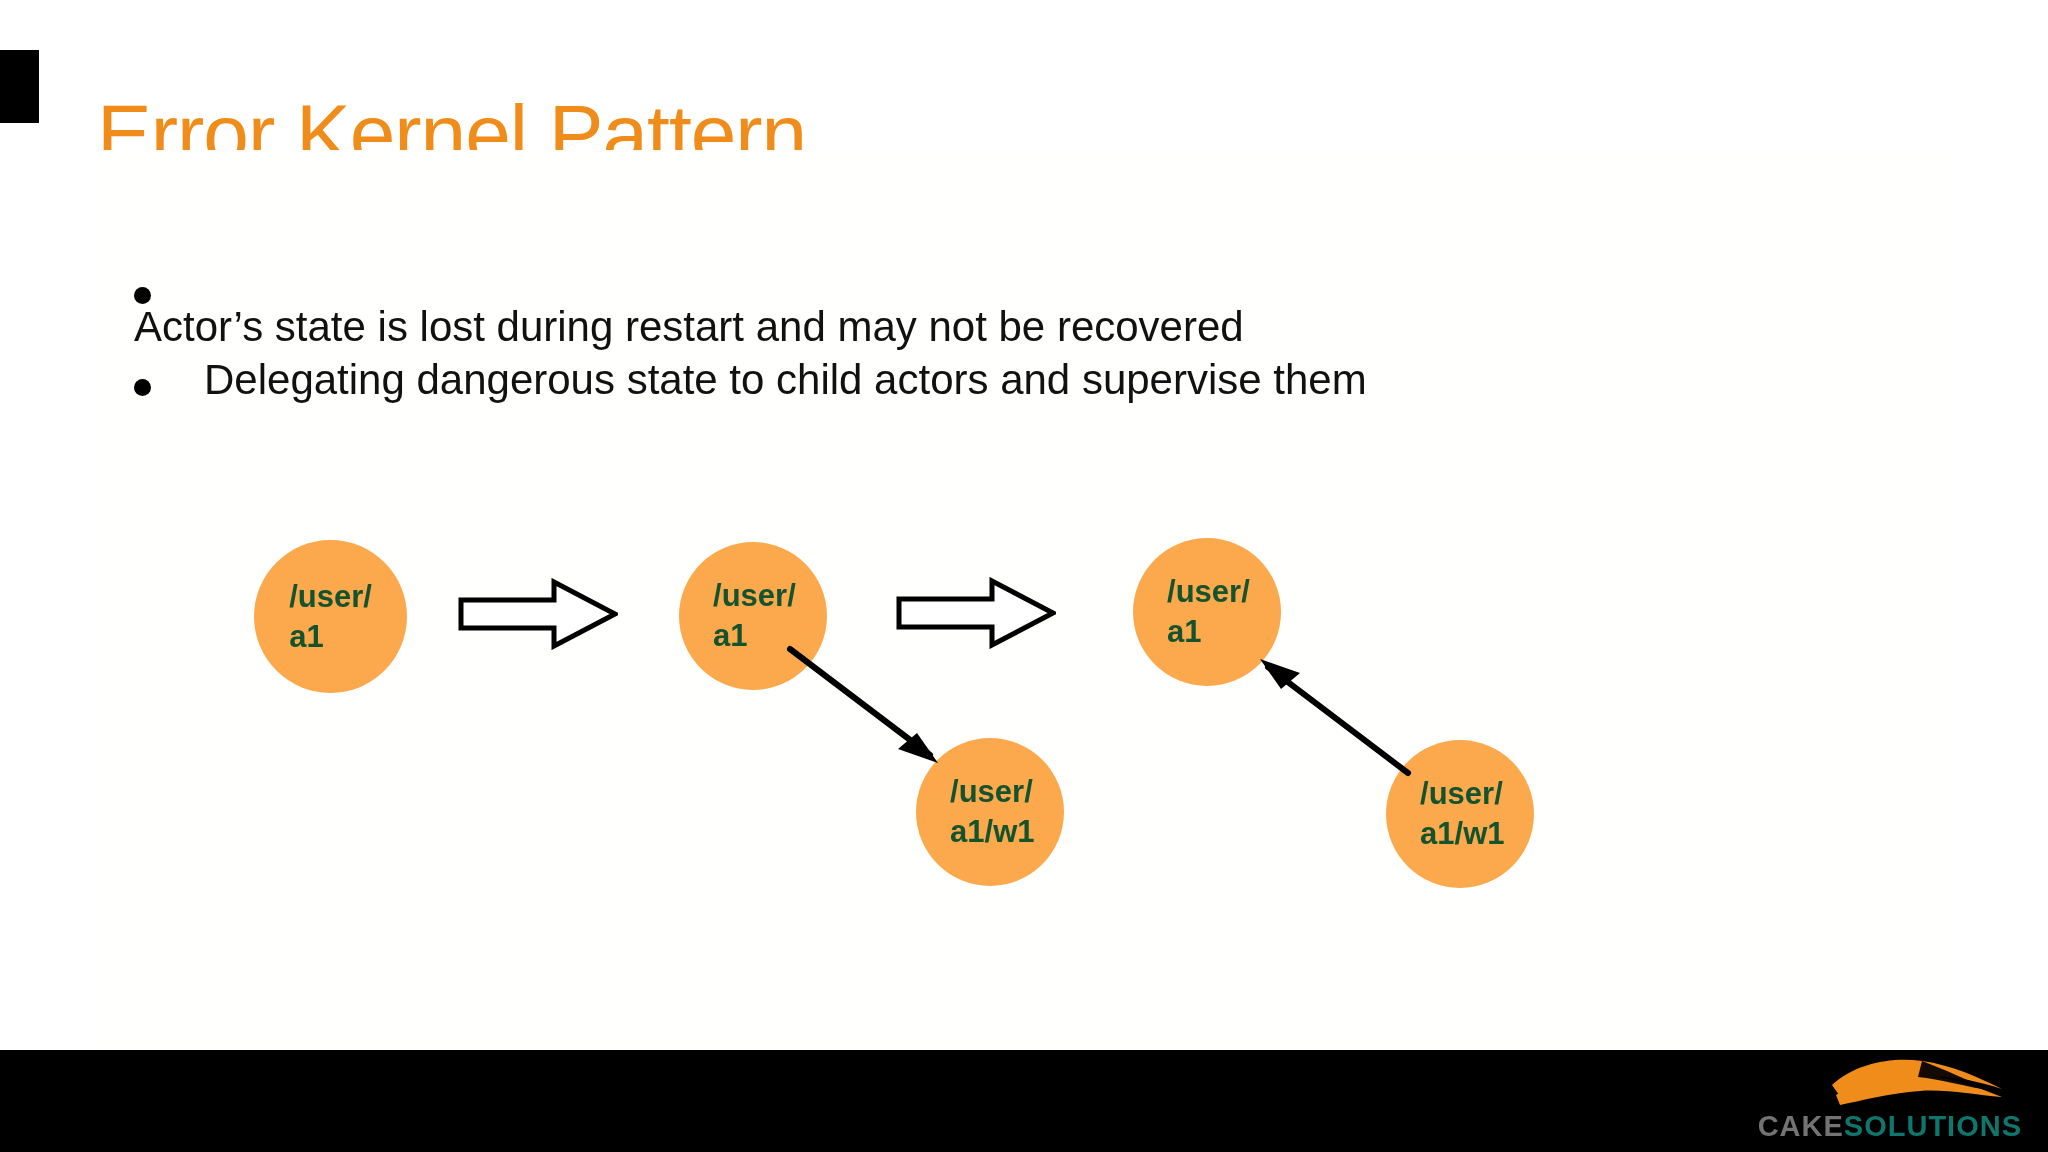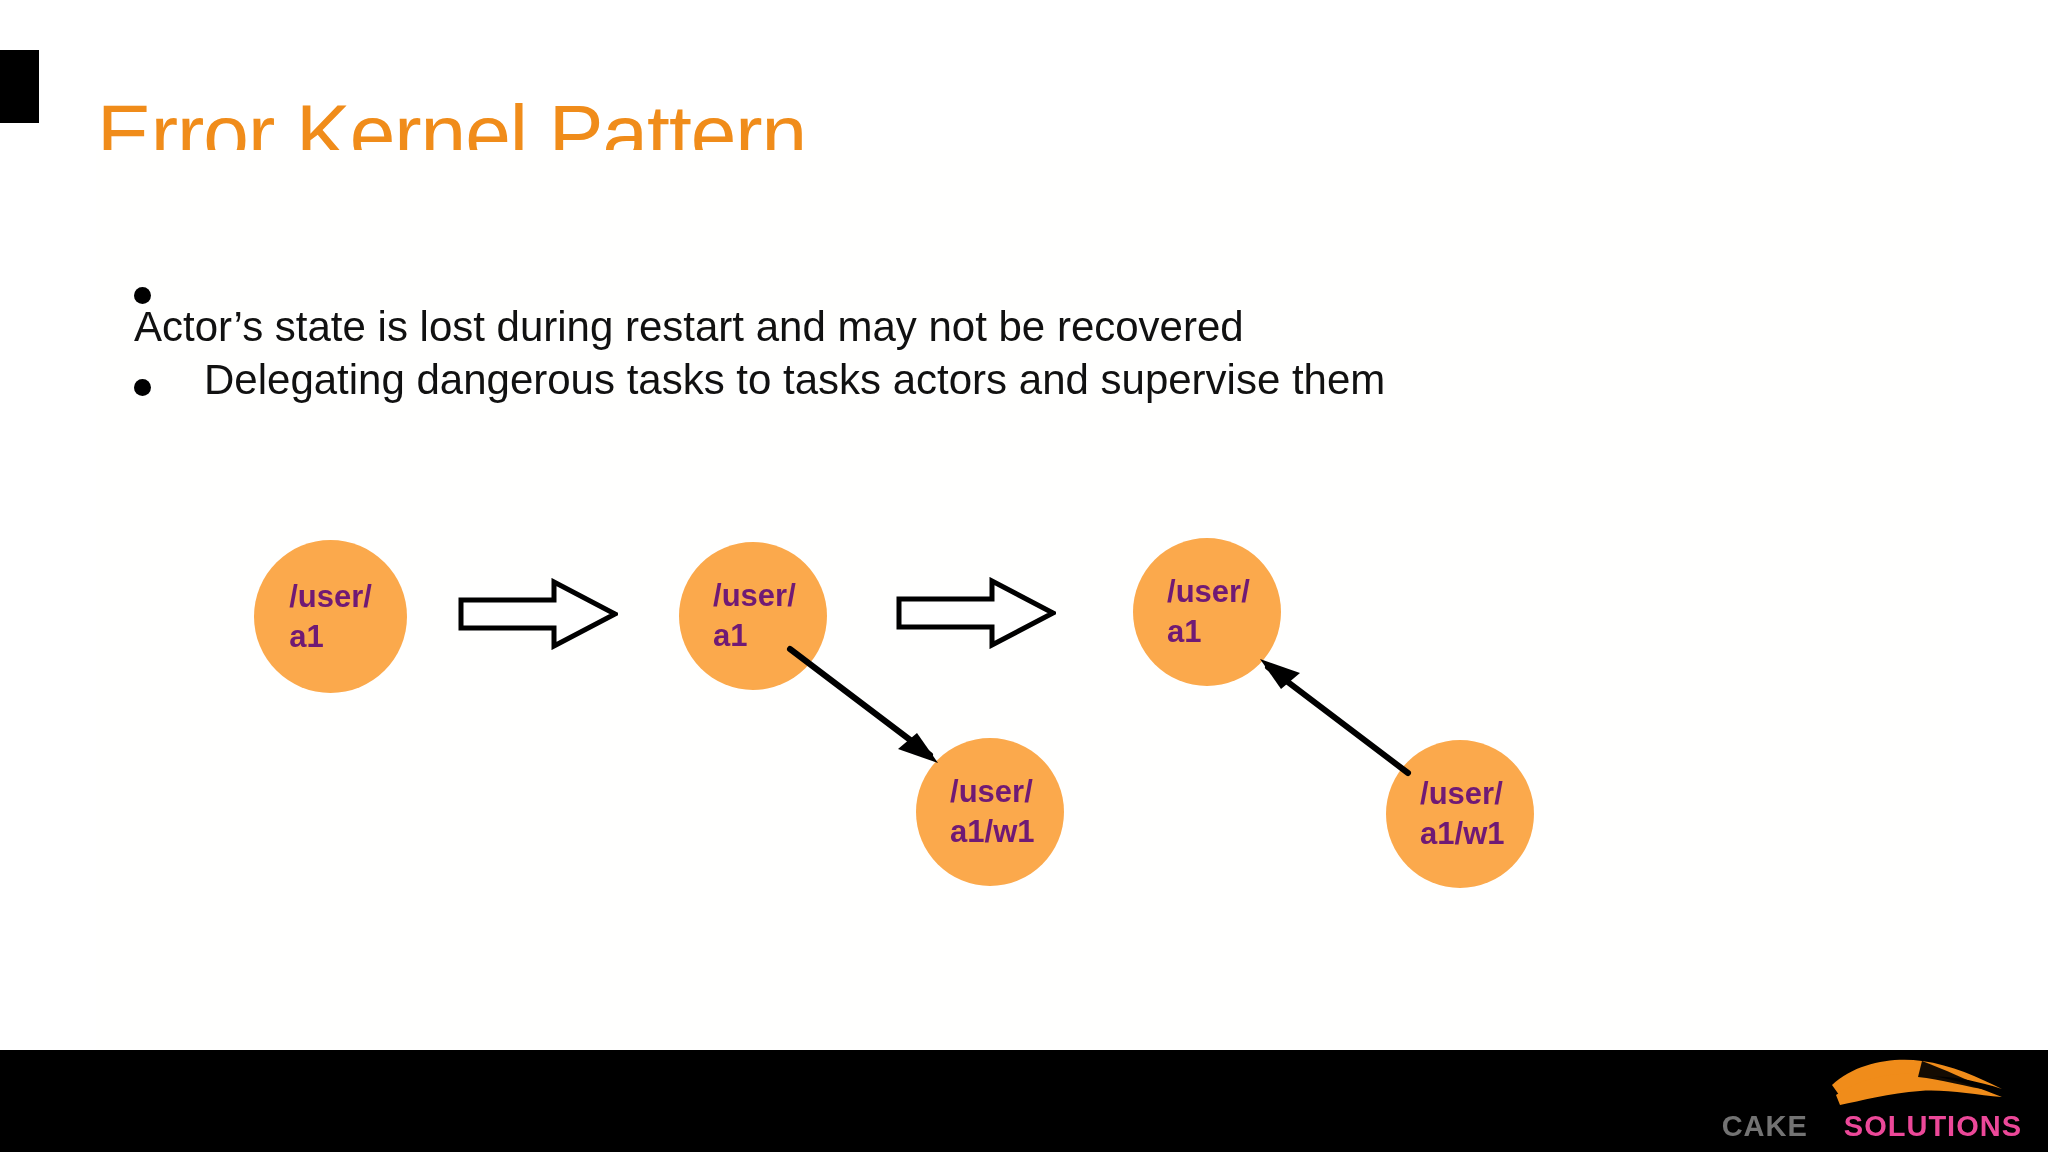--- a/index.html
+++ b/index.html
@@ -77,21 +77,21 @@
     border-radius: 50%;
     background: #FBA94C;
     display: flex;
     flex-direction: column;
     justify-content: center;
     box-sizing: border-box;
   }
   .actor-label {
     font-size: 31px;
     font-weight: bold;
-    color: #701a75;
+    color: #14532d;
     line-height: 1.28;
     padding-left: 23%;
   }
   #node-stage1-parent { left: 158px; top: 390px; width: 153px; height: 153px; }
   #node-stage2-parent { left: 583px; top: 392px; width: 148px; height: 148px; }
   #node-stage2-child  { left: 820px; top: 588px; width: 148px; height: 148px; }
   #node-stage3-parent { left: 1037px; top: 388px; width: 148px; height: 148px; }
   #node-stage3-child  { left: 1290px; top: 590px; width: 148px; height: 148px; }
 
   .block-arrow { position: absolute; }
@@ -128,39 +128,39 @@
   #footer-wordmark {
     position: absolute;
     right: 8px;
     bottom: 2px;
     font-size: 29px;
     font-weight: bold;
     letter-spacing: 1px;
     white-space: nowrap;
   }
   #footer-word-cake { color: #737373; }
-  #footer-word-solutions { color: #ec4899; margin-left: 36px; }
+  #footer-word-solutions { color: #0f766e; }
 </style>
 </head>
 <body>
 
 <div id="slide">
 
   <div id="title-accent-bar"></div>
   <h1 id="page-title">Error Kernel Pattern</h1>
 
   <div id="content-panel">
 
     <div class="bullet-row" id="bullet-row-0">
       <span class="bullet-marker"></span>
       <span class="bullet-text">Actor’s state is lost during restart and may not be recovered</span>
     </div>
     <div class="bullet-row" id="bullet-row-1">
       <span class="bullet-marker"></span>
-      <span class="bullet-text">Delegating dangerous tasks to tasks actors and supervise them</span>
+      <span class="bullet-text">Delegating dangerous state to child actors and supervise them</span>
     </div>
 
     <div class="actor-node" id="node-stage1-parent">
       <div class="actor-label">/user/</div>
       <div class="actor-label">a1</div>
     </div>
 
     <div class="actor-node" id="node-stage2-parent">
       <div class="actor-label">/user/</div>
       <div class="actor-label">a1</div>

